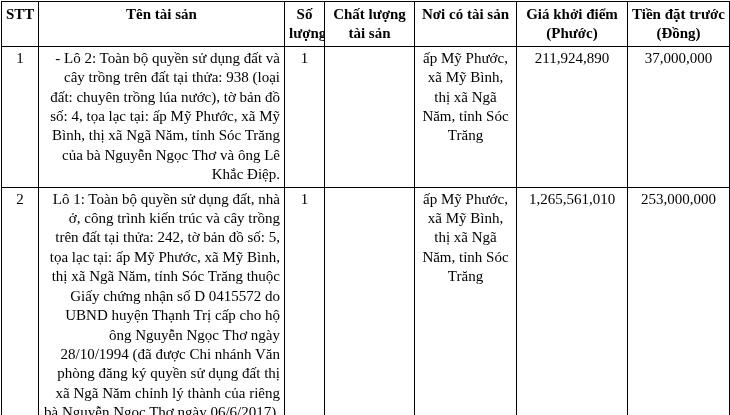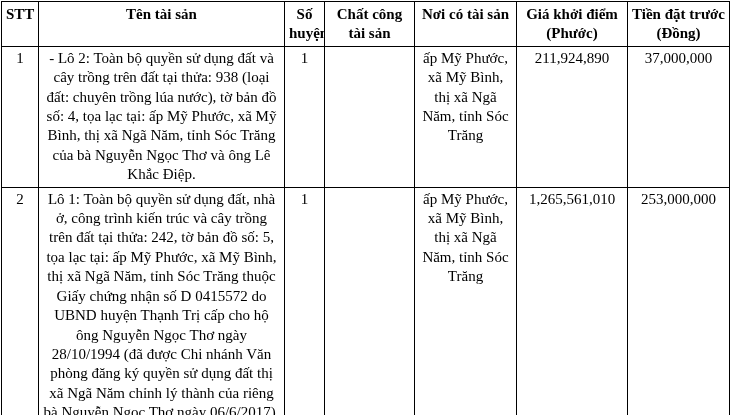--- a/index.html
+++ b/index.html
@@ -30,21 +30,21 @@
   }
   .doc-table th {
     font-weight: bold;
     text-align: center;
     white-space: pre-line;
     padding-top: 3px;
   }
   .doc-table thead tr { height: 43px; }
   .row-1 { height: 139px; }
   .c-stt   { text-align: center; }
-  .c-ten   { text-align: center; padding-left: 6px; padding-right: 4px; }
+  .c-ten   { text-align: right; padding-left: 6px; padding-right: 4px; }
   .c-qty   { text-align: center; }
   .c-qual  { text-align: left; }
   .c-loc   { text-align: center; padding-left: 3px; padding-right: 2px; }
   .c-price { text-align: center; }
 </style>
 </head>
 <body>
 
 <table class="doc-table">
   <colgroup>
@@ -54,22 +54,22 @@
     <col style="width:90px">
     <col style="width:102px">
     <col style="width:111px">
     <col style="width:102px">
   </colgroup>
   <thead>
     <tr>
       <th>STT</th>
       <th>Tên tài sản</th>
       <th>Số
-huyện</th>
-      <th>Chất công
+lượng</th>
+      <th>Chất lượng
 tài sản</th>
       <th>Nơi có tài sản</th>
       <th>Giá khởi điểm
 (Phước)</th>
       <th>Tiền đặt trước
 (Đồng)</th>
     </tr>
   </thead>
   <tbody>
     <tr class="row-1">

